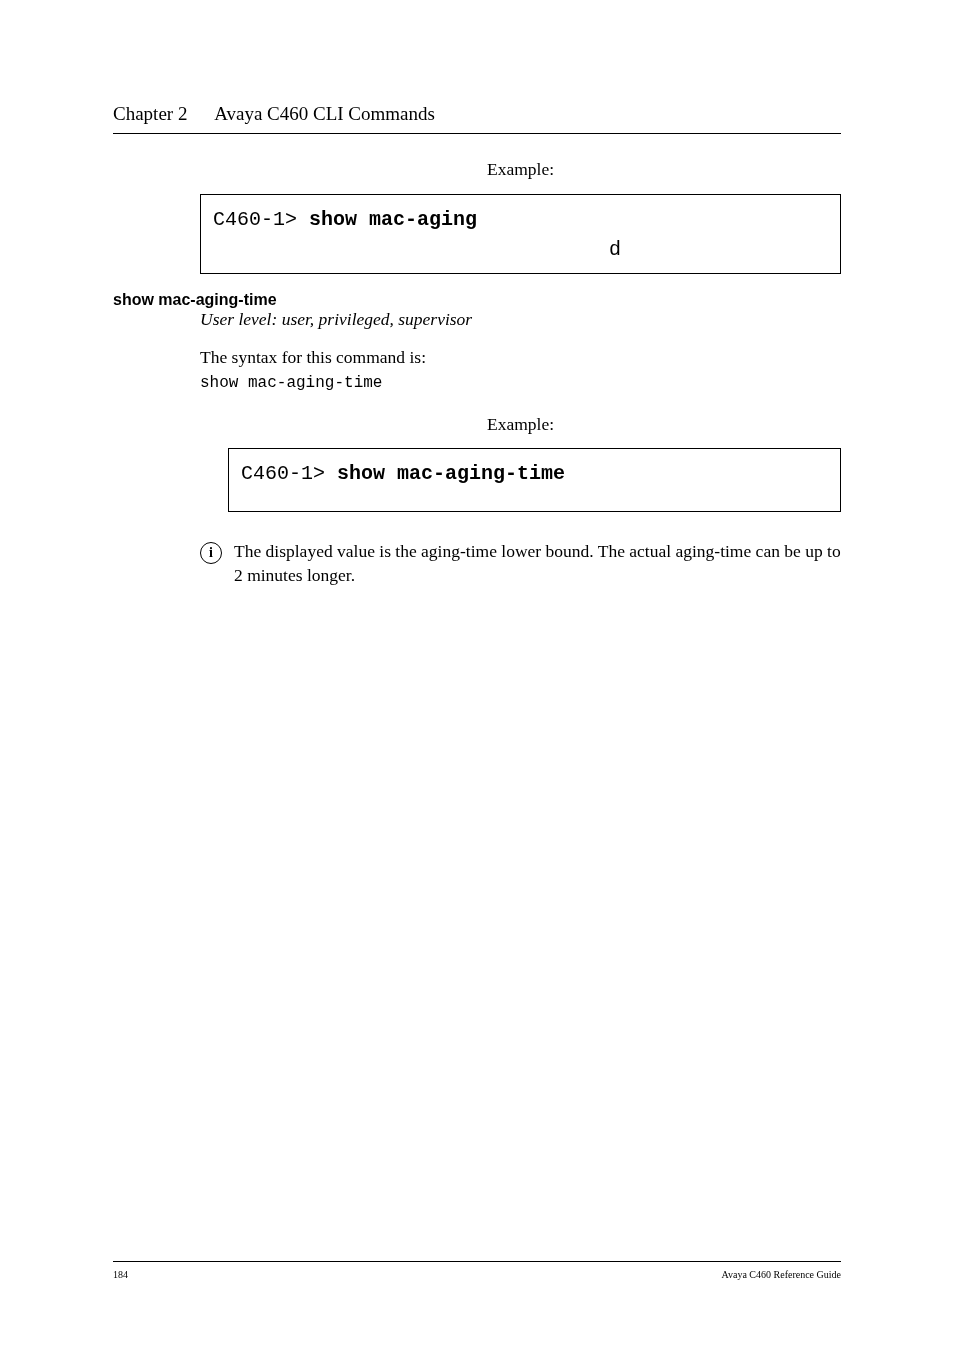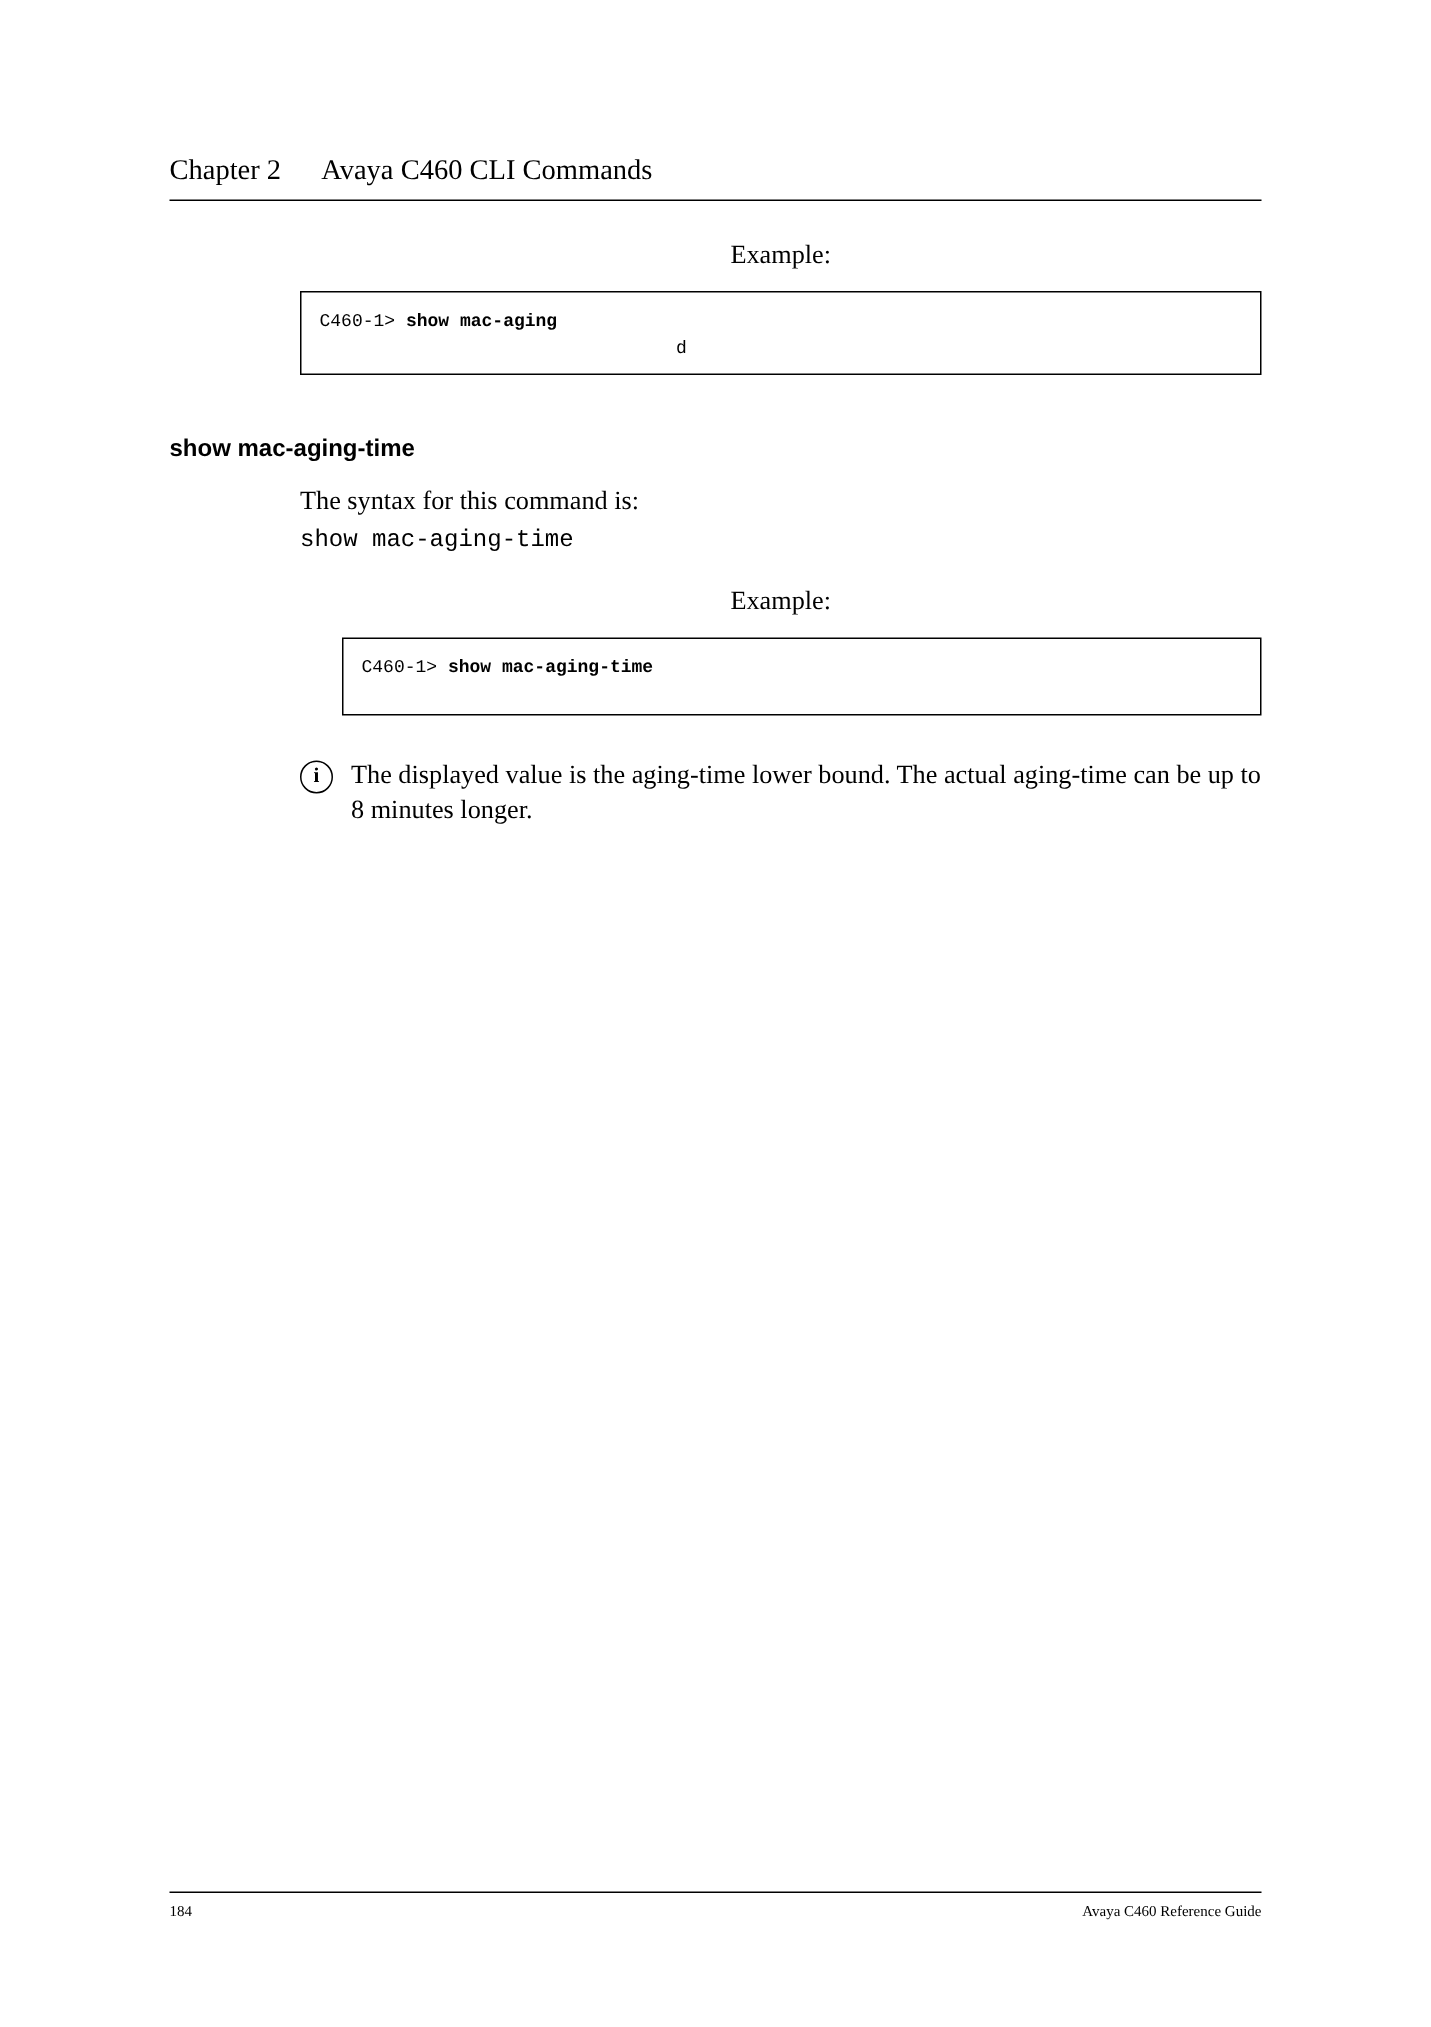--- a/index.html
+++ b/index.html
@@ -47,21 +47,21 @@
   }
   .example-label {
     margin-top: 0;
     margin-bottom: 12px;
     text-align: center;
   }
   .codebox {
     border: 1px solid #000;
     padding: 10px 12px 8px 12px;
     font-family: "Courier New", Courier, monospace;
-    font-size: 12px;
+    font-size: 20px;
     line-height: 1.5;
     margin-bottom: 28px;
   }
   .code-prompt {
     white-space: pre;
   }
   .code-bold {
     font-weight: bold;
   }
   .code-line2 {
@@ -156,36 +156,37 @@
       <div>
         <span class="code-prompt">C460-1&gt; </span><span class="code-bold">show mac-aging</span>
       </div>
       <div class="code-line2">                                 d</div>
     </div>
   </div>
 
   <div class="section-heading sec-heading-pos">show mac-aging-time</div>
 
   <div class="body2">
+    <p class="para italic">User level: user, privileged, supervisor</p>
 
     <div class="syntax-block">
       <p class="para">The syntax for this command is:</p>
       <p class="para-sp monoinline">show mac-aging-time</p>
     </div>
 
     <p class="example-label">Example:</p>
     <div class="codebox" style="padding-bottom:22px;margin-left:28px;">
       <div>
         <span class="code-prompt">C460-1&gt; </span><span class="code-bold">show mac-aging-time</span>
       </div>
     </div>
 
     <div class="note-row">
       <div class="note-icon">i</div>
-      <div class="note-text">The displayed value is the aging-time lower bound. The actual aging-time can be up to 8 minutes longer.</div>
+      <div class="note-text">The displayed value is the aging-time lower bound. The actual aging-time can be up to 2 minutes longer.</div>
     </div>
   </div>
 
   <div class="footer">
     <hr class="footer-line">
     <div class="footer-row">
       <span>184</span>
       <span>Avaya C460 Reference Guide</span>
     </div>
   </div>

